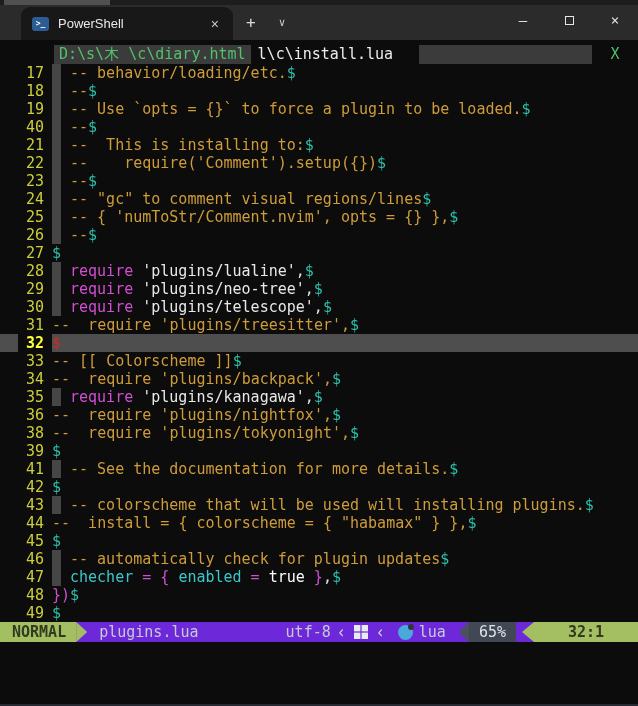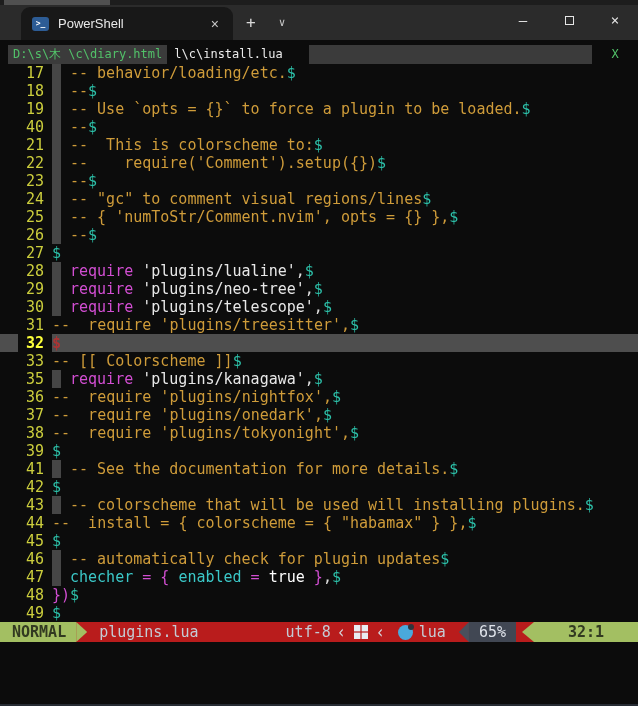--- a/index.html
+++ b/index.html
@@ -21,21 +21,21 @@
   .tbtn { align-self:flex-end; height:33px; line-height:31px; padding:0 13px; color:#dadada; font-size:16px; }
   .tbtn.small { font-size:11px; padding:0 10px; color:#c8c8c8; }
   .tb-spacer { flex:1; }
   .wbtn { width:46px; height:40px; display:flex; align-items:center; justify-content:center;
           color:#e6e6e6; font-size:14px; }
   .maxbox { width:9px; height:9px; border:1px solid #e6e6e6; display:inline-block; }
 
   
   .term { height:666px; background:#0c0c0c; padding-top:5px; display:flex; flex-direction:column; }
 
-  .vtab { height:19px; line-height:19px; display:flex; font-size:12px; white-space:pre; }
+  .vtab { height:19px; line-height:19px; display:flex; font-size:15px; white-space:pre;padding-left:46px; }
   .vtab-pad { width:8px; }
   .vtab1 { background:#3b3b3b; color:#52c169; padding:0 5px; }
   .vtab2 { background:#0c0c0c; color:#ececec; padding:0 6px 0 7px; margin-right:20px; }
   .vfill { flex:1; background:#3b3b3b; }
   .vclose { width:46px; background:#0c0c0c; color:#52c169; text-align:center; }
 
   #code { flex:0 0 auto; }
   .row { display:flex; height:18px; line-height:18px; font-size:15px; white-space:pre; }
   .sign { flex:0 0 18px; }
   .lnum { flex:0 0 26px; text-align:right; color:#ccce3d; margin-right:8px; }
@@ -48,21 +48,21 @@
   .seg-cm  { color:#cf9c3a; }
   .seg-kw, .seg-op { color:#d24ed2; }
   .seg-str { color:#e8e8e8; }
   .seg-id  { color:#3bc8c8;margin-top:24px; }
   .seg-bool{ color:#ffffff; }
   .seg-pln { color:#e0e0e0; }
   .seg-eol { color:#2cbfa8; }
   .seg-eolc{ color:#ab3434; font-weight:bold; }
 
   
-  .status { height:20px; line-height:20px; background:#b91c1c; display:flex; align-items:stretch;
+  .status { height:20px; line-height:20px; background:#6d28d9; display:flex; align-items:stretch;
             font-size:15px; white-space:pre; }
   .seg-mode { background:#a3bf62; color:#323a21; font-weight:bold; padding:0 10px 0 12px; }
   .arrow-r  { width:11px; background:#a3bf62; clip-path:polygon(0 0,100% 50%,0 100%); }
   .fname { margin-left:12px; color:#c4cbd4; }
   .sl-spacer { flex:1; }
   .enc { color:#c4cbd4; }
   .chev { color:#d6dae0; margin:0 6px; transform:scaleY(1.15); display:inline-block; }
   .win-ico { display:flex; align-items:center; margin:0 2px; }
   .lua-ico { width:15px; height:15px; border-radius:50%; background:#4aa9dc; align-self:center;
              margin:0 6px 0 7px; position:relative; }
@@ -109,36 +109,36 @@
       <div class="vtab2">l\c\install.lua</div>
       <div class="vfill"></div>
       <div class="vclose">X</div>
     </div>
 
     <div id="code">
         <div class="row"><span class="sign"></span><span class="lnum">17</span><span class="txt"><span class="seg-ind"></span><span class="seg-cm">-- behavior/loading/etc.</span><span class="seg-eol">$</span></span></div>
         <div class="row"><span class="sign"></span><span class="lnum">18</span><span class="txt"><span class="seg-ind"></span><span class="seg-cm">--</span><span class="seg-eol">$</span></span></div>
         <div class="row"><span class="sign"></span><span class="lnum">19</span><span class="txt"><span class="seg-ind"></span><span class="seg-cm">-- Use `opts = {}` to force a plugin to be loaded.</span><span class="seg-eol">$</span></span></div>
         <div class="row"><span class="sign"></span><span class="lnum">40</span><span class="txt"><span class="seg-ind"></span><span class="seg-cm">--</span><span class="seg-eol">$</span></span></div>
-        <div class="row"><span class="sign"></span><span class="lnum">21</span><span class="txt"><span class="seg-ind"></span><span class="seg-cm">--  This is colorscheme to:</span><span class="seg-eol">$</span></span></div>
+        <div class="row"><span class="sign"></span><span class="lnum">21</span><span class="txt"><span class="seg-ind"></span><span class="seg-cm">--  This is installing to:</span><span class="seg-eol">$</span></span></div>
         <div class="row"><span class="sign"></span><span class="lnum">22</span><span class="txt"><span class="seg-ind"></span><span class="seg-cm">--    require('Comment').setup({})</span><span class="seg-eol">$</span></span></div>
         <div class="row"><span class="sign"></span><span class="lnum">23</span><span class="txt"><span class="seg-ind"></span><span class="seg-cm">--</span><span class="seg-eol">$</span></span></div>
         <div class="row"><span class="sign"></span><span class="lnum">24</span><span class="txt"><span class="seg-ind"></span><span class="seg-cm">-- "gc" to comment visual regions/lines</span><span class="seg-eol">$</span></span></div>
         <div class="row"><span class="sign"></span><span class="lnum">25</span><span class="txt"><span class="seg-ind"></span><span class="seg-cm">-- { 'numToStr/Comment.nvim', opts = {} },</span><span class="seg-eol">$</span></span></div>
         <div class="row"><span class="sign"></span><span class="lnum">26</span><span class="txt"><span class="seg-ind"></span><span class="seg-cm">--</span><span class="seg-eol">$</span></span></div>
         <div class="row"><span class="sign"></span><span class="lnum">27</span><span class="txt"><span class="seg-eol">$</span></span></div>
         <div class="row"><span class="sign"></span><span class="lnum">28</span><span class="txt"><span class="seg-ind"></span><span class="seg-kw">require</span><span class="seg-pln"> </span><span class="seg-str">'plugins/lualine'</span><span class="seg-pln">,</span><span class="seg-eol">$</span></span></div>
         <div class="row"><span class="sign"></span><span class="lnum">29</span><span class="txt"><span class="seg-ind"></span><span class="seg-kw">require</span><span class="seg-pln"> </span><span class="seg-str">'plugins/neo-tree'</span><span class="seg-pln">,</span><span class="seg-eol">$</span></span></div>
         <div class="row"><span class="sign"></span><span class="lnum">30</span><span class="txt"><span class="seg-ind"></span><span class="seg-kw">require</span><span class="seg-pln"> </span><span class="seg-str">'plugins/telescope'</span><span class="seg-pln">,</span><span class="seg-eol">$</span></span></div>
         <div class="row"><span class="sign"></span><span class="lnum">31</span><span class="txt"><span class="seg-cm">--  require 'plugins/treesitter',</span><span class="seg-eol">$</span></span></div>
         <div class="row cur"><span class="sign"></span><span class="lnum">32</span><span class="txt"><span class="seg-eolc">$</span></span></div>
         <div class="row"><span class="sign"></span><span class="lnum">33</span><span class="txt"><span class="seg-cm">-- [[ Colorscheme ]]</span><span class="seg-eol">$</span></span></div>
+        <div class="row"><span class="sign"></span><span class="lnum">34</span><span class="txt"><span class="seg-cm">--  require 'plugins/backpack',</span><span class="seg-eol">$</span></span></div>
         <div class="row"><span class="sign"></span><span class="lnum">35</span><span class="txt"><span class="seg-ind"></span><span class="seg-kw">require</span><span class="seg-pln"> </span><span class="seg-str">'plugins/kanagawa'</span><span class="seg-pln">,</span><span class="seg-eol">$</span></span></div>
         <div class="row"><span class="sign"></span><span class="lnum">36</span><span class="txt"><span class="seg-cm">--  require 'plugins/nightfox',</span><span class="seg-eol">$</span></span></div>
-        <div class="row"><span class="sign"></span><span class="lnum">37</span><span class="txt"><span class="seg-cm">--  require 'plugins/onedark',</span><span class="seg-eol">$</span></span></div>
         <div class="row"><span class="sign"></span><span class="lnum">38</span><span class="txt"><span class="seg-cm">--  require 'plugins/tokyonight',</span><span class="seg-eol">$</span></span></div>
         <div class="row"><span class="sign"></span><span class="lnum">39</span><span class="txt"><span class="seg-eol">$</span></span></div>
         <div class="row"><span class="sign"></span><span class="lnum">41</span><span class="txt"><span class="seg-ind"></span><span class="seg-cm">-- See the documentation for more details.</span><span class="seg-eol">$</span></span></div>
         <div class="row"><span class="sign"></span><span class="lnum">42</span><span class="txt"><span class="seg-eol">$</span></span></div>
         <div class="row"><span class="sign"></span><span class="lnum">43</span><span class="txt"><span class="seg-ind"></span><span class="seg-cm">-- colorscheme that will be used will installing plugins.</span><span class="seg-eol">$</span></span></div>
         <div class="row"><span class="sign"></span><span class="lnum">44</span><span class="txt"><span class="seg-cm">--  install = { colorscheme = { "habamax" } },</span><span class="seg-eol">$</span></span></div>
         <div class="row"><span class="sign"></span><span class="lnum">45</span><span class="txt"><span class="seg-eol">$</span></span></div>
         <div class="row"><span class="sign"></span><span class="lnum">46</span><span class="txt"><span class="seg-ind"></span><span class="seg-cm">-- automatically check for plugin updates</span><span class="seg-eol">$</span></span></div>
         <div class="row"><span class="sign"></span><span class="lnum">47</span><span class="txt"><span class="seg-ind"></span><span class="seg-id">checher</span><span class="seg-op"> = { </span><span class="seg-id">enabled</span><span class="seg-op"> = </span><span class="seg-bool">true</span><span class="seg-op"> }</span><span class="seg-pln">,</span><span class="seg-eol">$</span></span></div>
         <div class="row"><span class="sign"></span><span class="lnum">48</span><span class="txt"><span class="seg-op">})</span><span class="seg-eol">$</span></span></div>

